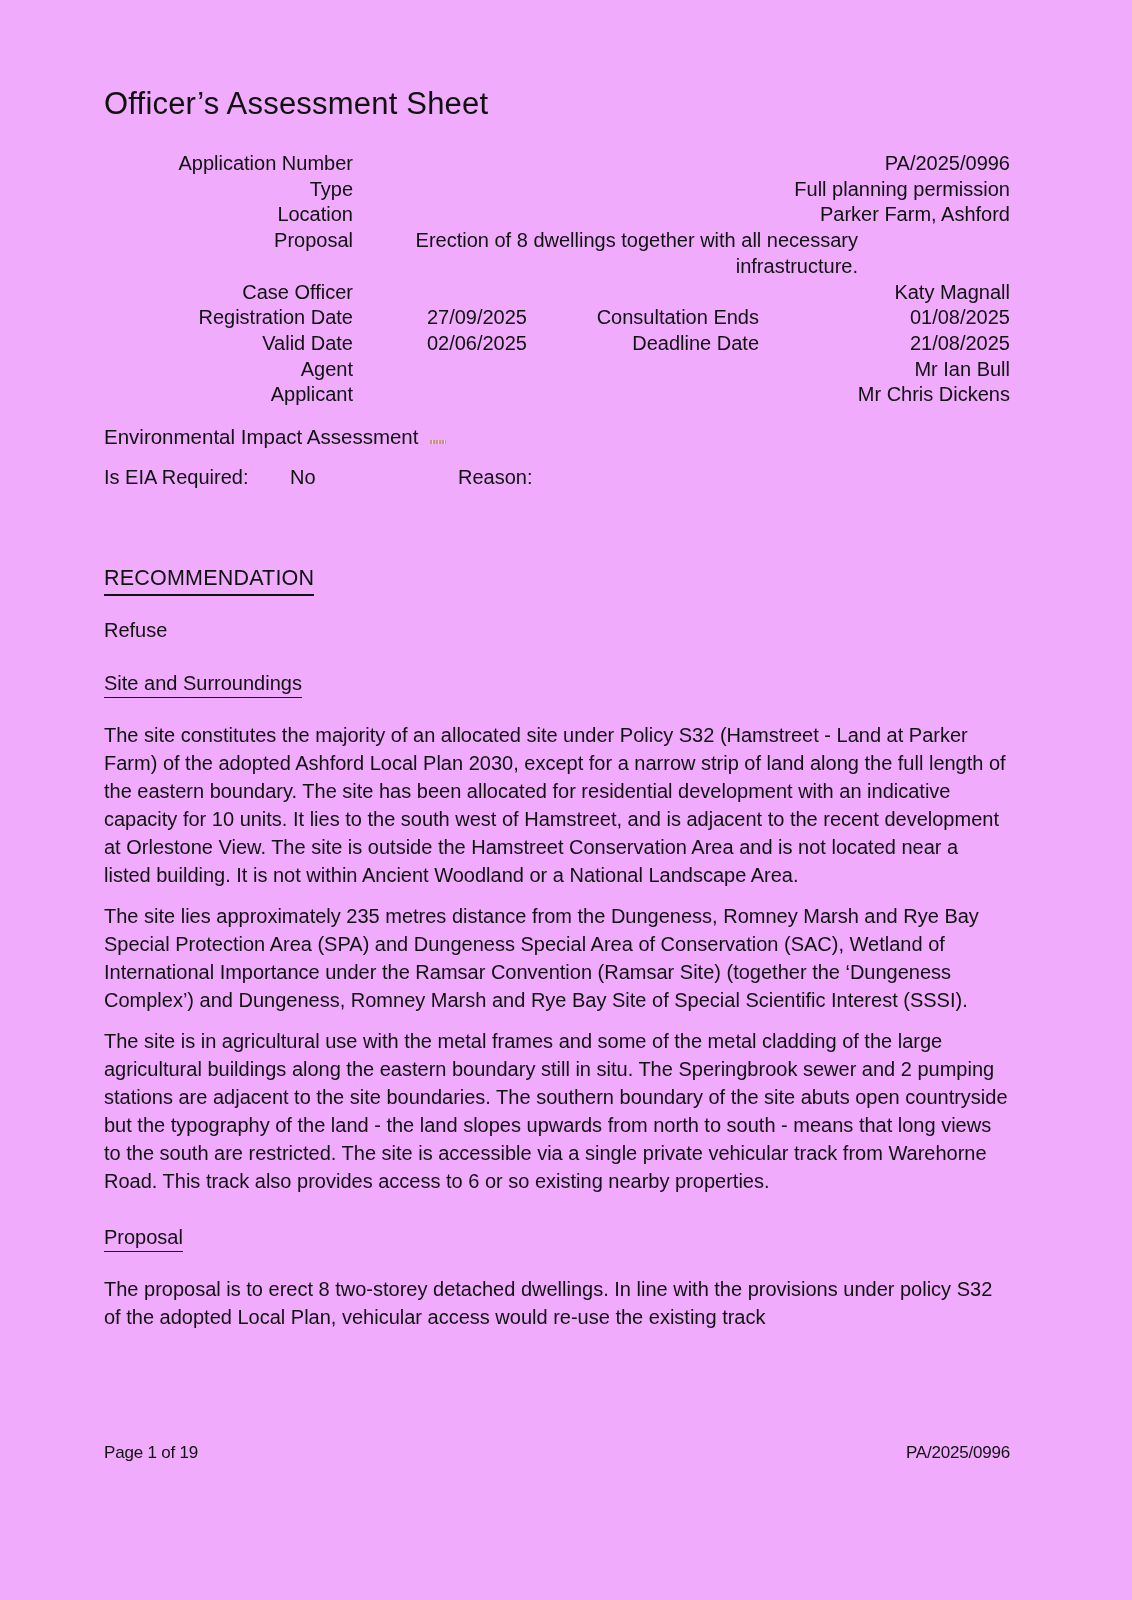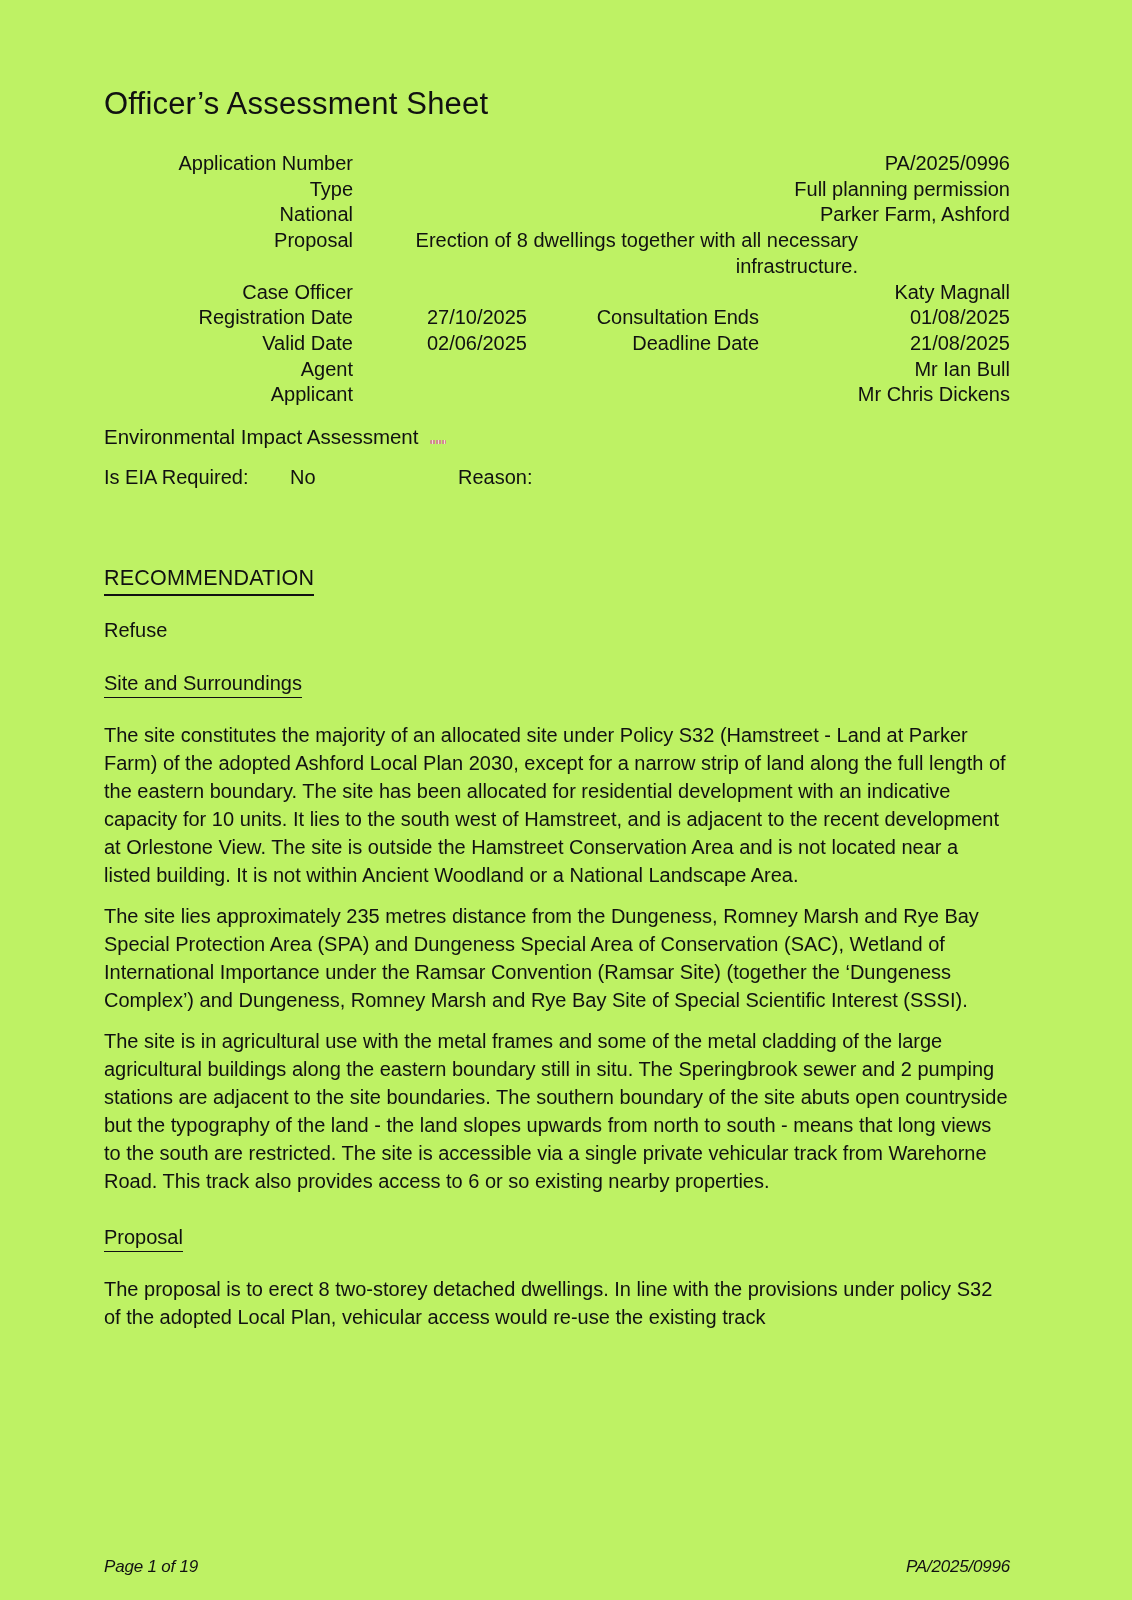--- a/index.html
+++ b/index.html
@@ -5,21 +5,21 @@
   * { margin: 0; padding: 0; box-sizing: border-box; }
   html, body { background: #ffffff; }
   body {
     font-family: "Liberation Sans", "DejaVu Sans", sans-serif;
     color: #111111;
   }
   .page {
     position: relative;
     width: 1132px;
     height: 1600px;
-    background: #bef264;
+    background: #f0abfc;
     padding: 86px 122px 0 104px;
     overflow: hidden;
   }
   .doc-title {
     font-size: 31px;
     font-weight: normal;
     letter-spacing: 0.2px;
     margin-bottom: 29px;
   }
   
@@ -93,59 +93,58 @@
     line-height: 28px;
     margin-top: 23px;
     max-width: 912px;
   }
   .body-para + .body-para { margin-top: 13px; }
   
   .footer {
     position: absolute;
     left: 104px;
     right: 122px;
-    top: 1557px;
+    top: 1443px;
     display: flex;
     justify-content: space-between;
     font-size: 17px;
     letter-spacing: -0.2px;
-    font-style: italic;
   }
 </style>
 </head>
 <body>
 
 <div class="page">
 
   <h1 class="doc-title">Officer’s Assessment Sheet</h1>
 
   <div class="meta">
     <div class="meta-row">
       <span>Application Number</span>
       <span class="val-span">PA/2025/0996</span>
     </div>
     <div class="meta-row">
       <span>Type</span>
       <span class="val-span">Full planning permission</span>
     </div>
     <div class="meta-row">
-      <span>National</span>
+      <span>Location</span>
       <span class="val-span">Parker Farm, Ashford</span>
     </div>
     <div class="meta-row">
       <span>Proposal</span>
       <span class="val-proposal">Erection of 8 dwellings together with all necessary infrastructure.</span>
     </div>
     <div class="meta-row">
       <span>Case Officer</span>
       <span class="val-span">Katy Magnall</span>
     </div>
     <div class="meta-row">
       <span>Registration Date</span>
-      <span>27/10/2025</span>
+      <span>27/09/2025</span>
       <span>Consultation Ends</span>
       <span>01/08/2025</span>
     </div>
     <div class="meta-row">
       <span>Valid Date</span>
       <span>02/06/2025</span>
       <span>Deadline Date</span>
       <span>21/08/2025</span>
     </div>
     <div class="meta-row">

